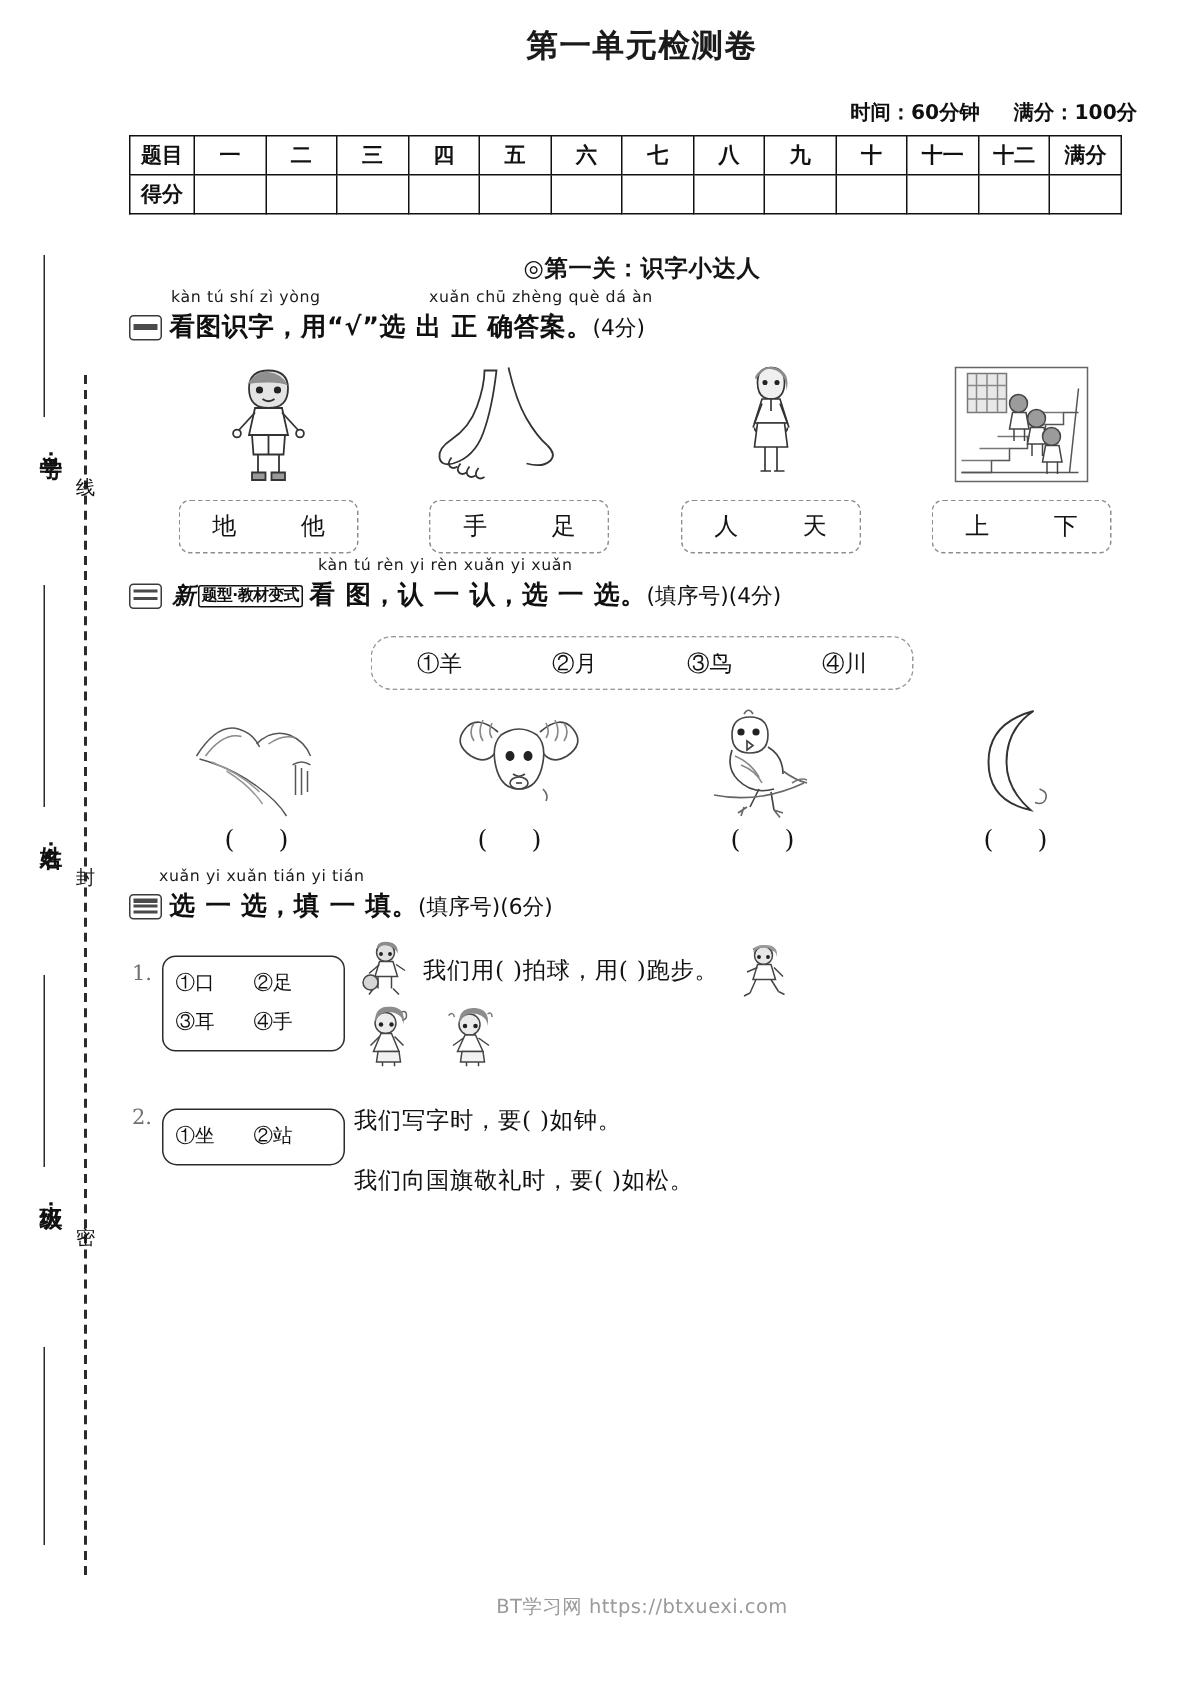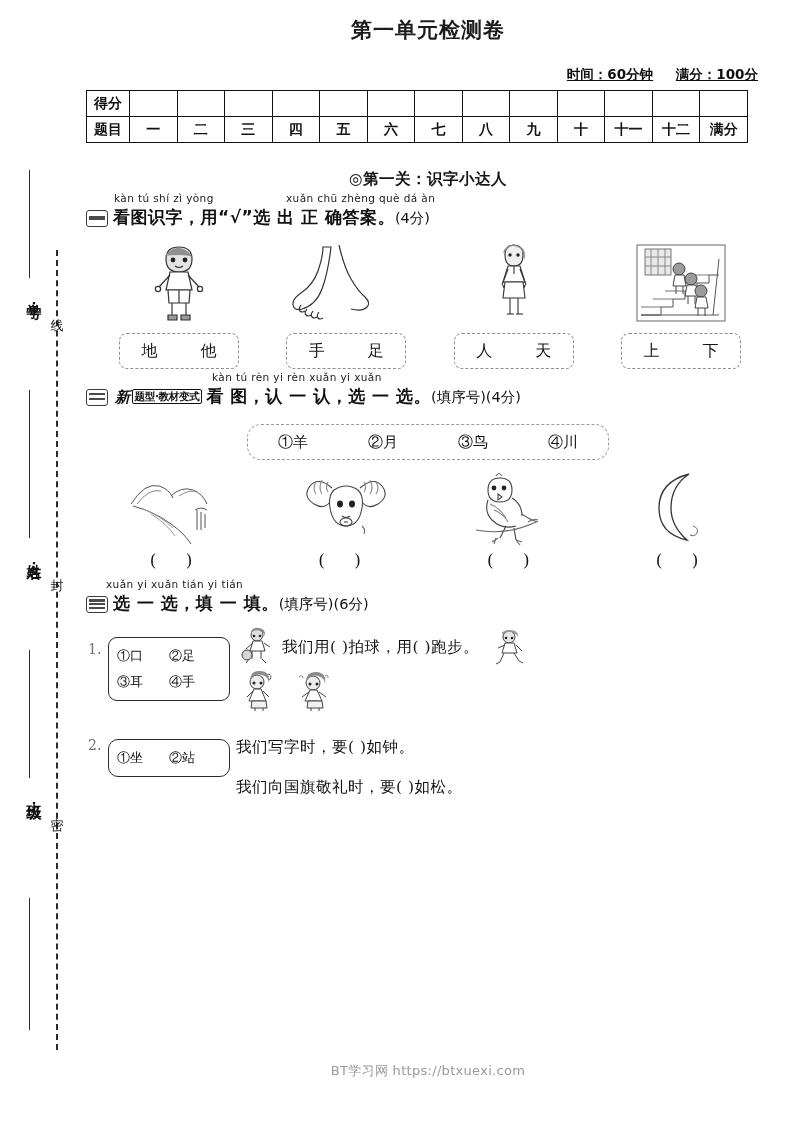--- a/index.html
+++ b/index.html
@@ -97,21 +97,21 @@
   }
 
   .meta-line {
     margin-top: 22px;
     padding-right: 20px;
     text-align: right;
     font-size: 13.5px;
     font-weight: bold;
     color: #101010;
   }
-  .meta-line span { margin-left: 18px; text-decoration: underline; }
+  .meta-line span { margin-left: 18px; }
 
   
   .score-table {
     margin: 6px 0 0 8px;
     border-collapse: collapse;
     width: 662px;
     table-layout: fixed;
   }
   .score-table td {
     border: 1.3px solid #111;
@@ -364,50 +364,50 @@
   <div class="subtitle">第一单元检测卷</div>
 
   <div class="meta-line">
     <span>时间：60分钟</span>
     <span>满分：100分</span>
   </div>
 
   <table class="score-table">
     <tbody>
         <tr>
-      <td class="head-cell">得分</td>
-      <td></td>
-      <td></td>
-      <td></td>
-      <td></td>
-      <td></td>
-      <td></td>
-      <td></td>
-      <td></td>
-      <td></td>
-      <td></td>
-      <td></td>
-      <td></td>
-      <td></td>
-    </tr>
-    <tr>
       <td class="head-cell">题目</td>
       <td>一</td>
       <td>二</td>
       <td>三</td>
       <td>四</td>
       <td>五</td>
       <td>六</td>
       <td>七</td>
       <td>八</td>
       <td>九</td>
       <td>十</td>
       <td>十一</td>
       <td>十二</td>
       <td>满分</td>
+    </tr>
+    <tr>
+      <td class="head-cell">得分</td>
+      <td></td>
+      <td></td>
+      <td></td>
+      <td></td>
+      <td></td>
+      <td></td>
+      <td></td>
+      <td></td>
+      <td></td>
+      <td></td>
+      <td></td>
+      <td></td>
+      <td></td>
     </tr>
   </tbody>
     </table>
 
   <div class="guan">◎第一关：识字小达人</div>
 
   <div class="q-head">
     <div class="pinyin-row pinyin-q1">kàn tú shí zì  yòng</div>
     <div class="pinyin-row pinyin-q1b">xuǎn chū zhèng què dá àn</div>
     <div class="q-num n1">

